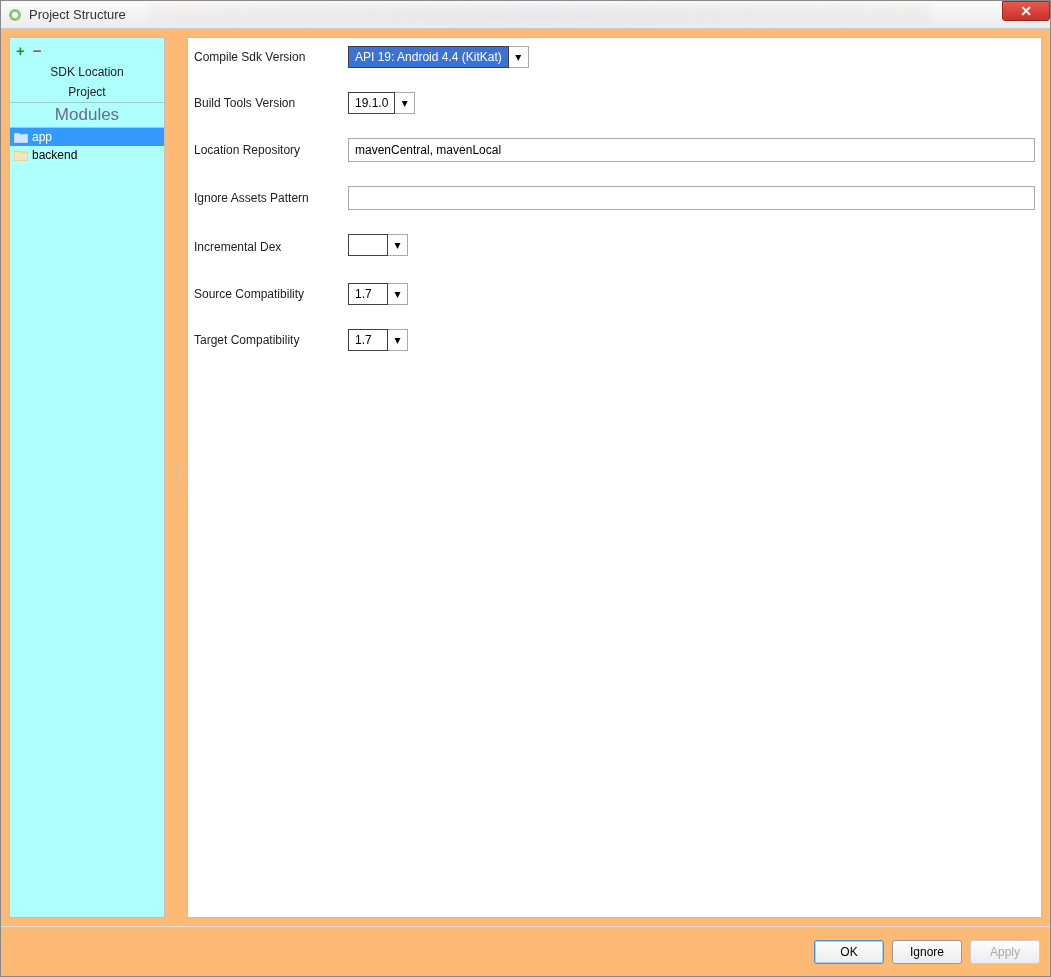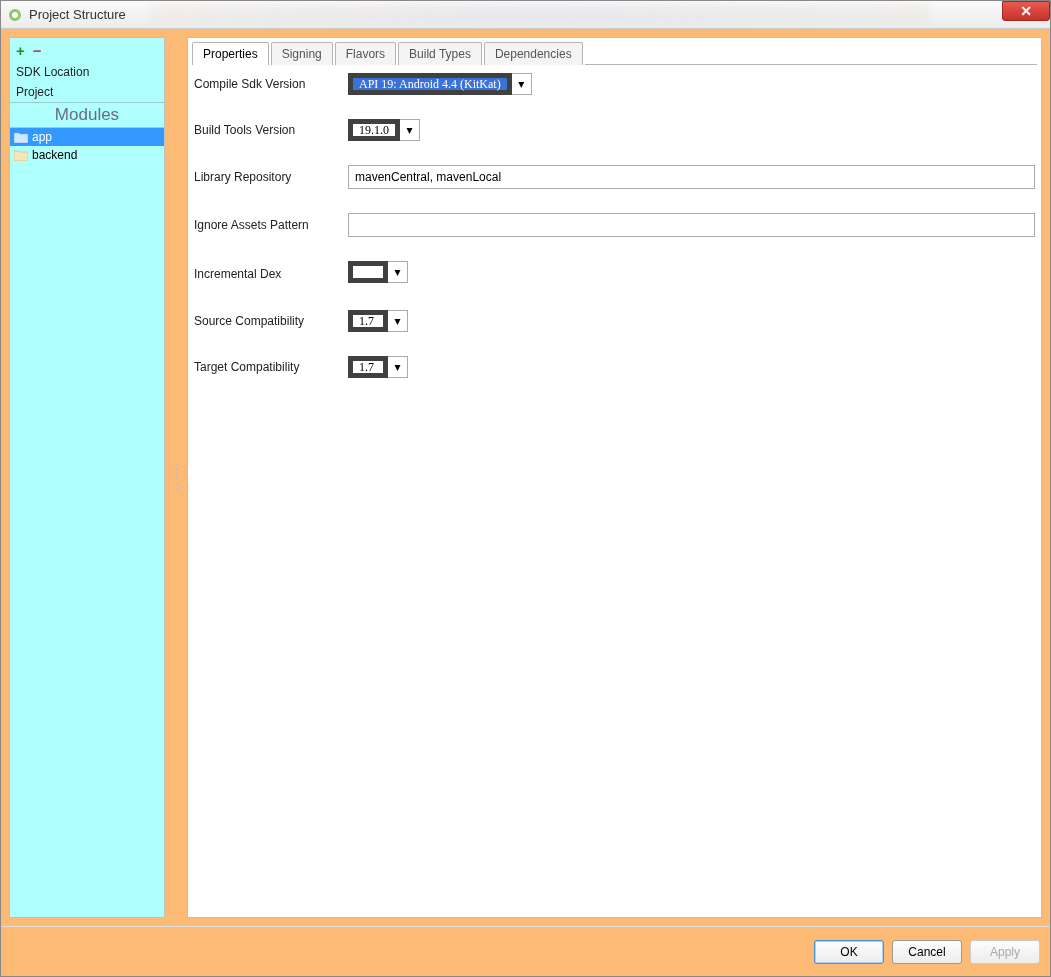--- a/index.html
+++ b/index.html
@@ -95,20 +95,21 @@
     padding: 2px 6px;
     gap: 8px;
     background: #b0ffff;
   }
   .plus { color: #2a8a2a; font-weight: bold; font-size: 15px; cursor:pointer; }
   .minus { color: #c04040; font-weight: bold; font-size: 15px; cursor:pointer; }
   .side-item {
     padding: 3px 6px;
     color: #222;
     cursor: pointer;
+    text-align: center;
   }
   .side-section {
     text-align: center;
     color: #6a6a8a;
     font-size: 17px;
     border-top: 1px solid #9acccc;
     border-bottom: 1px solid #9acccc;
     padding: 2px 0;
     background: #b0ffff;
   }
@@ -169,27 +170,26 @@
     align-items: center;
     gap: 24px;
   }
   .lbl { color: #222; }
   .combo {
     display:inline-flex;
     align-items:stretch;
     height: 22px;
   }
   .combo .val {
-    border: 5px solid #404040;
+    border: 1px solid #404040;
     padding: 2px 6px;
     background: #fff;
     min-width: 40px;
     display:flex;
     align-items:center;
-    font-family:Liberation Serif, serif;
   }
   .combo .val.highlight {
     background: #3a72d8;
     color: #fff;
   }
   .combo .arrow {
     border: 1px solid #aaa;
     border-left: none;
     width: 20px;
     display:flex; align-items:center; justify-content:center;
@@ -298,48 +298,40 @@
           </span>
           <span>backend</span>
         </div>
       </div>
 
       <div class="splitter">
         <div class="splitter-dots"></div>
       </div>
 
       <div class="content">
-        <div class="tabs">
-          <div class="tab active"><span>Properties</span></div>
-          <div class="tab"><span>Signing</span></div>
-          <div class="tab"><span>Flavors</span></div>
-          <div class="tab"><span>Build Types</span></div>
-          <div class="tab"><span>Dependencies</span></div>
-          <div class="tab-sep"></div>
-        </div>
 
         <div class="form">
 
           <div class="lbl">Compile Sdk Version</div>
           <div>
             <div class="combo">
               <div class="val highlight">API 19: Android 4.4 (KitKat)</div>
               <div class="arrow">▾</div>
             </div>
           </div>
 
           <div class="lbl">Build Tools Version</div>
           <div>
             <div class="combo">
               <div class="val">19.1.0</div>
               <div class="arrow">▾</div>
             </div>
           </div>
 
-          <div class="lbl">Library Repository</div>
+          <div class="lbl">Location Repository</div>
           <div>
             <input class="text-input" value="mavenCentral, mavenLocal" style="">
           </div>
 
           <div class="lbl">Ignore Assets Pattern</div>
           <div>
             <input class="text-input" value="" style="">
           </div>
 
           <div class="lbl">Incremental Dex</div>
@@ -365,17 +357,17 @@
               <div class="arrow">▾</div>
             </div>
           </div>
 
         </div>
       </div>
     </div>
 
     <div class="footer">
       <button class="btn default">OK</button>
-      <button class="btn">Cancel</button>
+      <button class="btn">Ignore</button>
       <button class="btn disabled">Apply</button>
     </div>
   </div>
 </div>
 
 </body></html>

